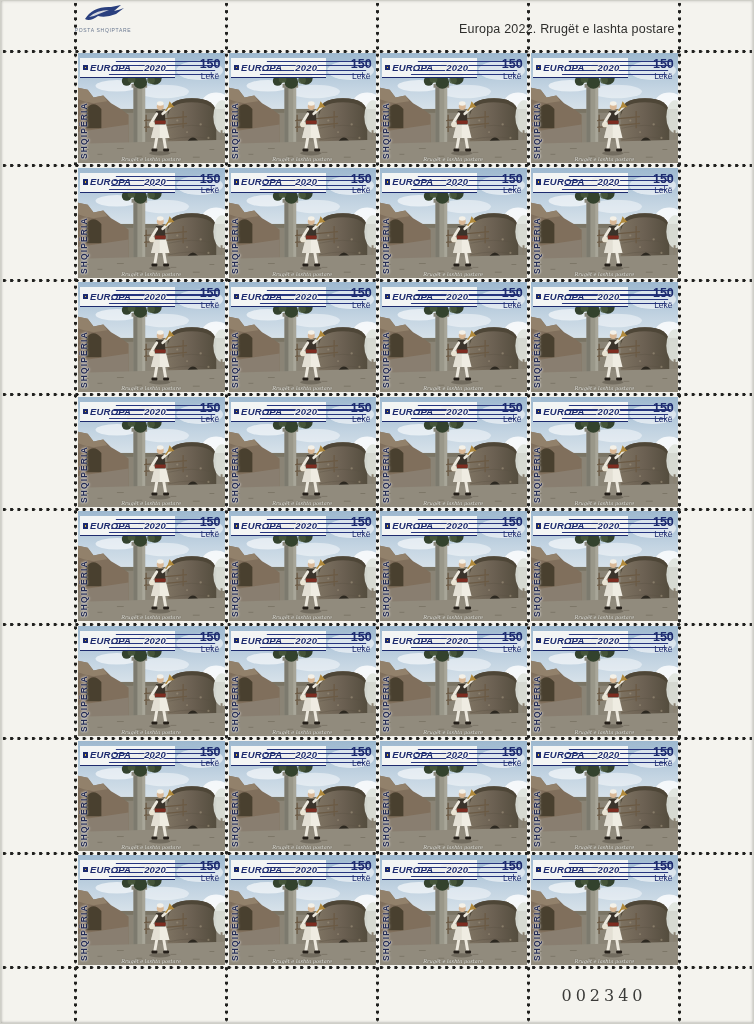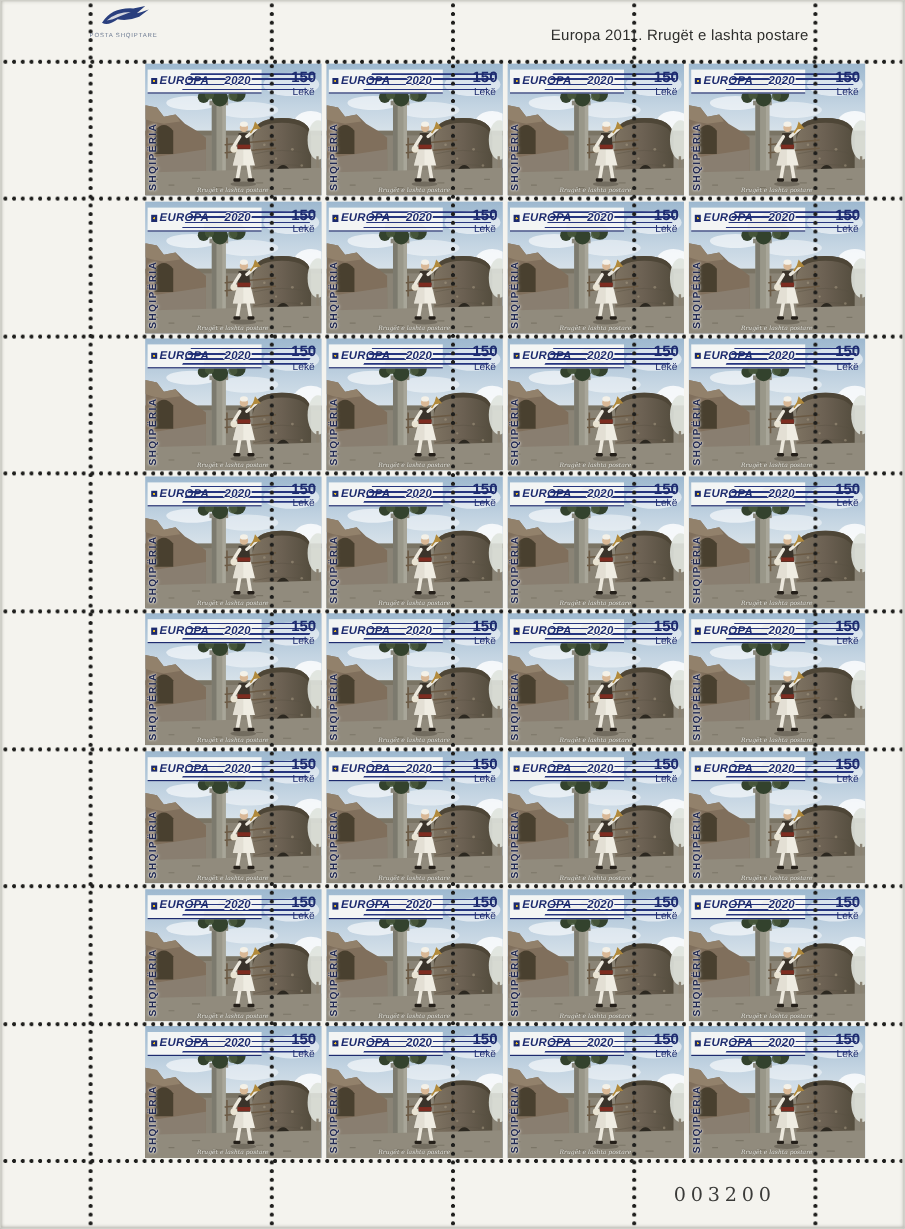--- a/index.html
+++ b/index.html
@@ -31,21 +31,21 @@
     position:absolute;left:2px;width:750px;height:5px;
     background-image:radial-gradient(circle at 2.5px 2.5px,#1f1f1d 1.5px,rgba(0,0,0,0) 1.9px);
     background-size:7.25px 5px;
   }
   .perf-v{
     position:absolute;top:2px;height:1020px;width:5px;
     background-image:radial-gradient(circle at 2.5px 2.5px,#1f1f1d 1.5px,rgba(0,0,0,0) 1.9px);
     background-size:5px 7.25px;
   }
   
-  #stamp-grid{position:absolute;inset:0;z-index:1;margin-left:43px;}
+  #stamp-grid{position:absolute;inset:0;z-index:1;}
   .stamp{
     position:absolute;width:147px;height:110px;overflow:hidden;
     background:#b6c9da;
   }
   .stamp .scene{position:absolute;left:0;top:0;width:147px;height:110px;}
   .band{
     position:absolute;left:2px;top:5px;width:95px;height:20px;
     background:rgba(246,247,245,.96);
     border-bottom:1.6px solid #1d2b6e;
     display:flex;align-items:center;padding-left:3px;box-sizing:border-box;
@@ -94,21 +94,21 @@
 <div class="page">
 
   <div class="issuer">
     <svg width="48" height="24" viewBox="0 0 48 24">
       <path d="M6,16 Q14,3 32,4 L42,2 L35,8 Q40,7 45,5 L37,11 Q27,15 19,13 Q11,19 6,16 Z" fill="#2a3f7e"></path>
       <path d="M10,14 Q18,7 30,7 Q22,10 15,13 Z" fill="#f4f3ee" opacity="0.85"></path>
     </svg>
     <div class="issuer-name">POSTA SHQIPTARE</div>
   </div>
 
-  <div class="sheet-title">Europa 2011. Rrugët e lashta postare</div>
+  <div class="sheet-title">Europa 2022. Rrugët e lashta postare</div>
 
   <div id="stamp-grid">
       <div class="stamp" style="left: 77.5px; top: 53px;">
     <svg class="scene" viewBox="0 0 151 114" preserveAspectRatio="none">
       <defs>
         <linearGradient id="skyg" x1="0" y1="0" x2="0" y2="1">
           <stop offset="0" stop-color="#9db8cf"></stop>
           <stop offset="0.55" stop-color="#c3d4e2"></stop>
           <stop offset="1" stop-color="#dde6ec"></stop>
         </linearGradient>
@@ -3347,16 +3347,16 @@
       <div class="perf-h" style="top: 736.1px;"></div>
       <div class="perf-h" style="top: 850.7px;"></div>
       <div class="perf-h" style="top: 965.3px;"></div>
       <div class="perf-v" style="left: 73px;"></div>
       <div class="perf-v" style="left: 224.1px;"></div>
       <div class="perf-v" style="left: 375.2px;"></div>
       <div class="perf-v" style="left: 526.3px;"></div>
       <div class="perf-v" style="left: 677.4px;"></div>
     </div>
 
-  <div class="serial">003200</div>
+  <div class="serial">002340</div>
 
   <div class="scan-edges"></div>
 </div>
 
 </body></html>

